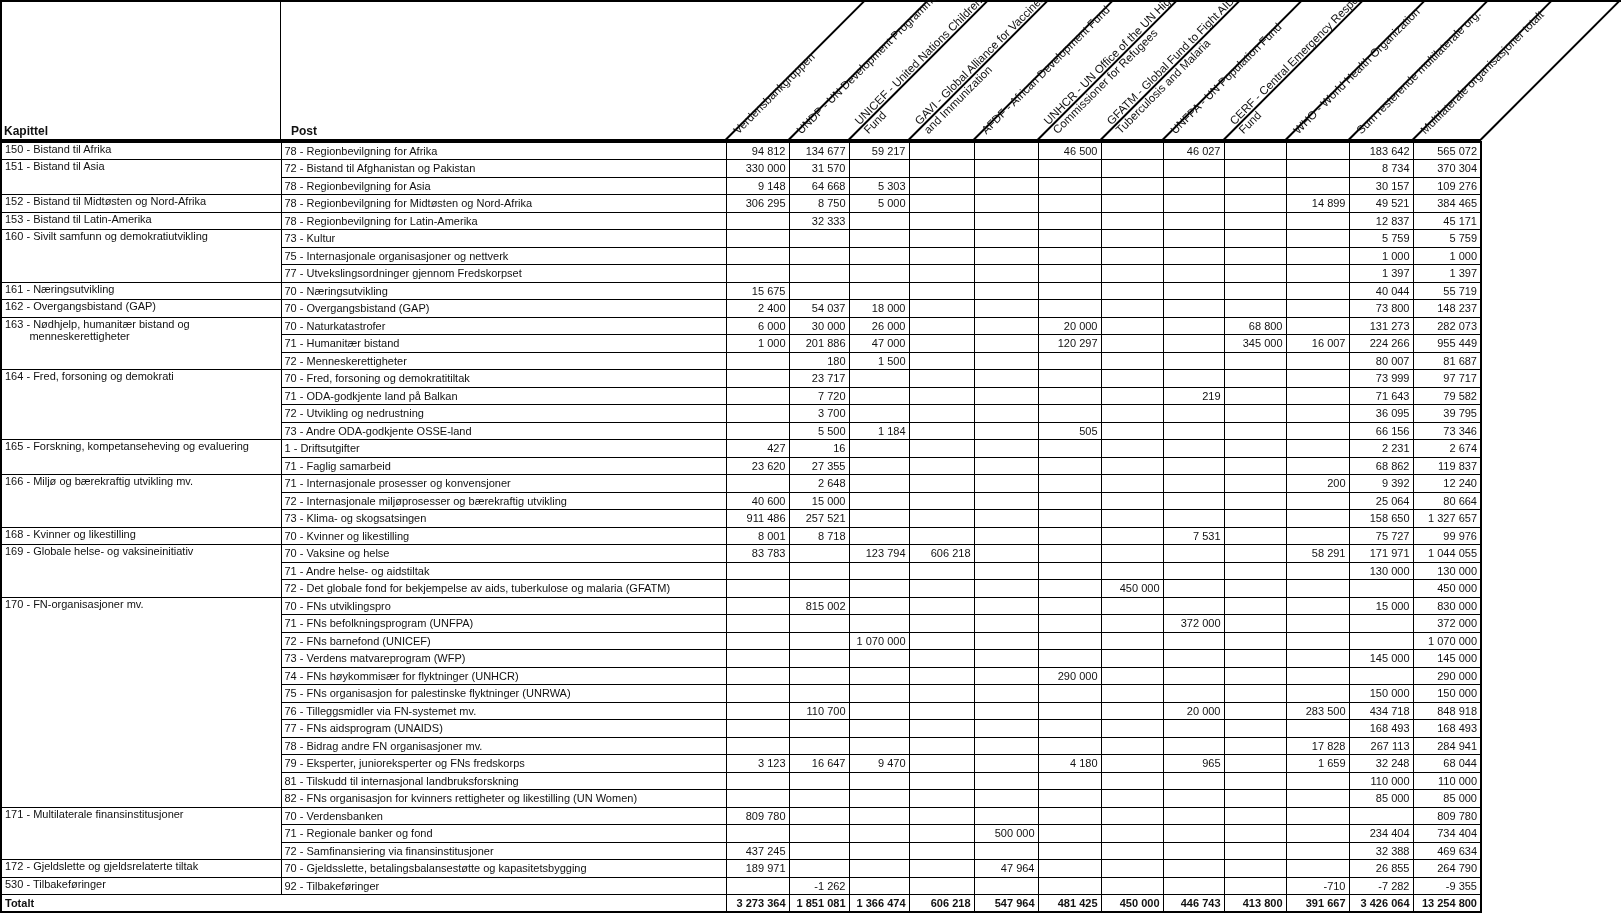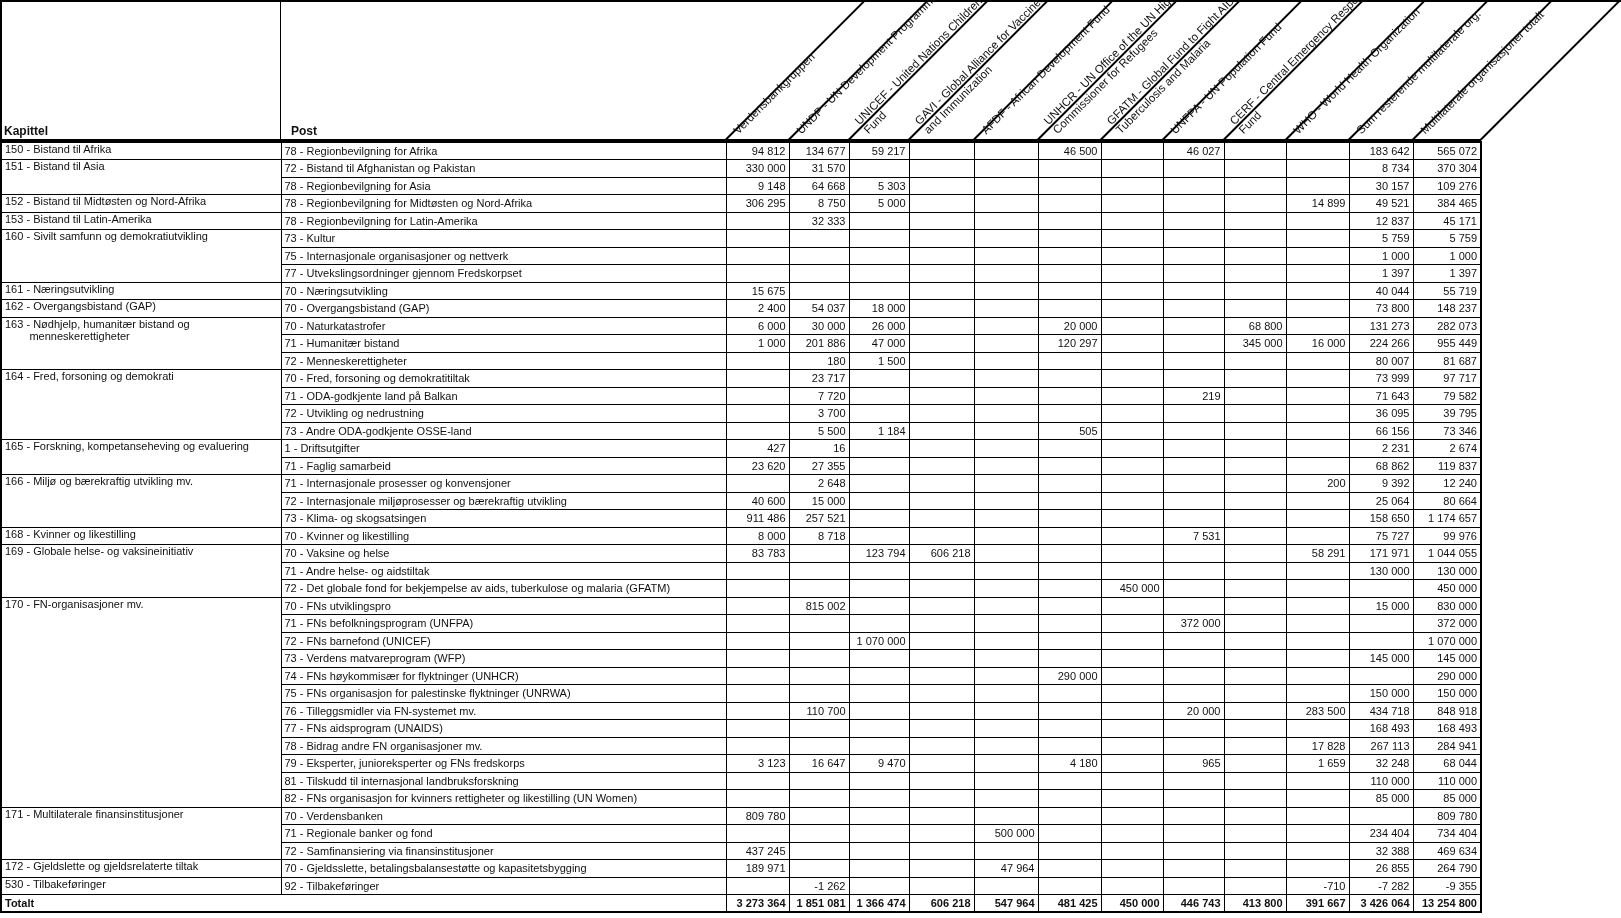--- a/index.html
+++ b/index.html
@@ -271,21 +271,21 @@
           <td class="post">71 - Humanitær bistand</td>
           <td class="num">1 000</td>
           <td class="num">201 886</td>
           <td class="num">47 000</td>
           <td class="num"></td>
           <td class="num"></td>
           <td class="num">120 297</td>
           <td class="num"></td>
           <td class="num"></td>
           <td class="num">345 000</td>
-          <td class="num">16 000</td>
+          <td class="num">16 007</td>
           <td class="num">224 266</td>
           <td class="num">955 449</td>
         </tr>
         <tr>
           <td class="post">72 - Menneskerettigheter</td>
           <td class="num"></td>
           <td class="num">180</td>
           <td class="num">1 500</td>
           <td class="num"></td>
           <td class="num"></td>
@@ -426,26 +426,26 @@
           <td class="num">257 521</td>
           <td class="num"></td>
           <td class="num"></td>
           <td class="num"></td>
           <td class="num"></td>
           <td class="num"></td>
           <td class="num"></td>
           <td class="num"></td>
           <td class="num"></td>
           <td class="num">158 650</td>
-          <td class="num">1 174 657</td>
+          <td class="num">1 327 657</td>
         </tr>
         <tr class="group-start">
           <td class="kap" rowspan="1">168 - Kvinner og likestilling</td>
           <td class="post">70 - Kvinner og likestilling</td>
-          <td class="num">8 000</td>
+          <td class="num">8 001</td>
           <td class="num">8 718</td>
           <td class="num"></td>
           <td class="num"></td>
           <td class="num"></td>
           <td class="num"></td>
           <td class="num"></td>
           <td class="num">7 531</td>
           <td class="num"></td>
           <td class="num"></td>
           <td class="num">75 727</td>

